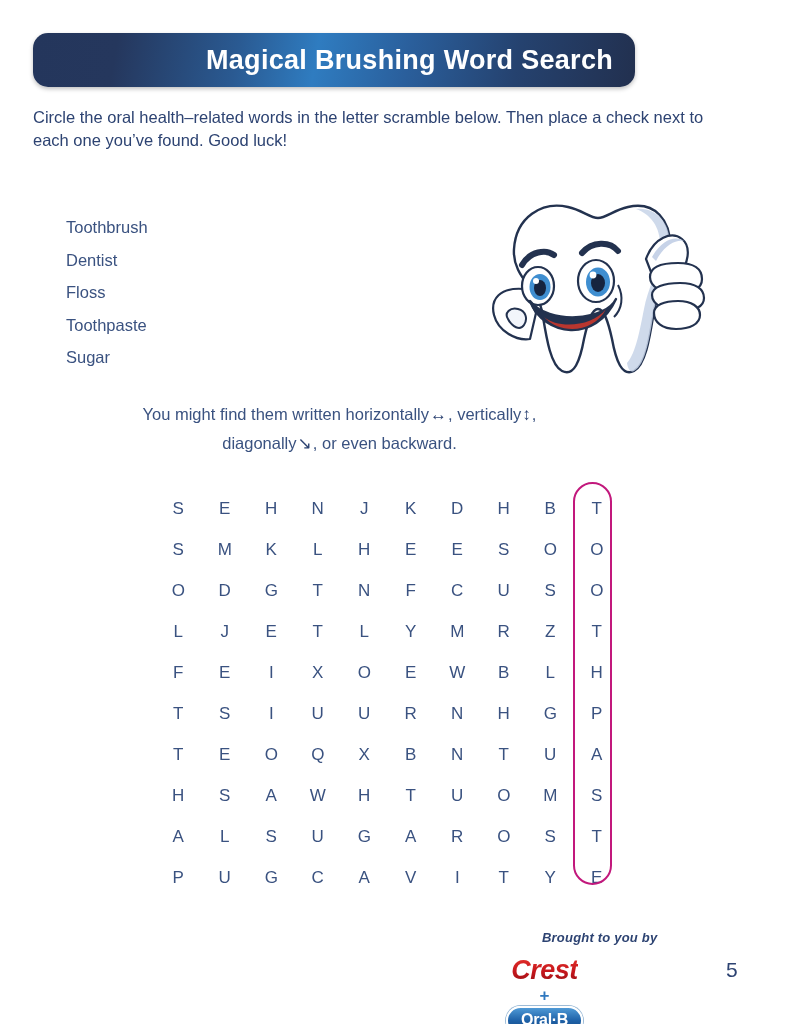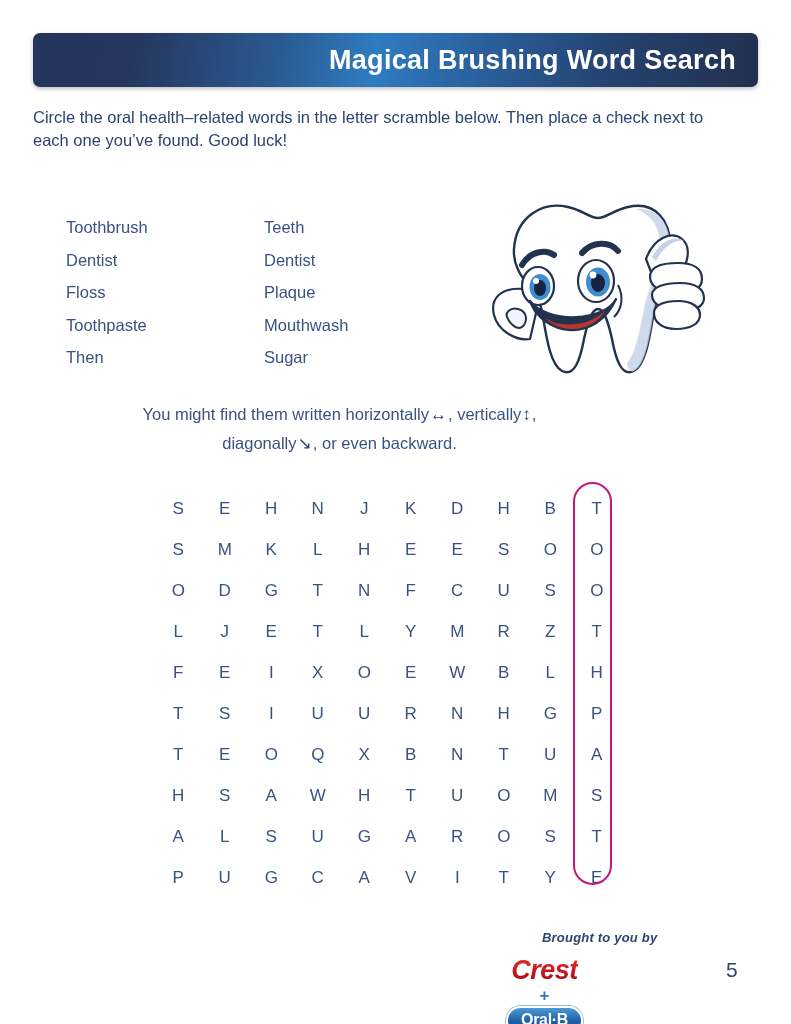--- a/index.html
+++ b/index.html
@@ -13,23 +13,23 @@
     position: relative;
     font-family: "Liberation Sans", sans-serif;
     overflow: hidden;
   }
 
   
   .header-bar {
     position: absolute;
     left: 33px;
     top: 33px;
-    width: 725px;
+    width: 602px;
     height: 54px;
-    border-radius: 7px;
+    border-radius: 15px;
     background: linear-gradient(100deg,
                 #24365c 0%,
                 #25375d 14%,
                 #2a5a92 34%,
                 #2f7cc0 47%,
                 #2a5f9c 62%,
                 #25426f 80%,
                 #22304f 100%);
     box-shadow: 0 2px 4px rgba(0,0,0,0.25);
     display: flex;
@@ -209,27 +209,20 @@
 </div>
 
 <div class="instructions">Circle the oral health–related words in the letter scramble below. Then place a check next to each one you’ve found. Good luck!</div>
 
 <div class="word-list">
   <div class="word-col col-a">
     <div class="word-item">Toothbrush</div>
     <div class="word-item">Dentist</div>
     <div class="word-item">Floss</div>
     <div class="word-item">Toothpaste</div>
-    <div class="word-item">Then</div>
-  </div>
-  <div class="word-col col-b">
-    <div class="word-item">Teeth</div>
-    <div class="word-item">Dentist</div>
-    <div class="word-item">Plaque</div>
-    <div class="word-item">Mouthwash</div>
     <div class="word-item">Sugar</div>
   </div>
 </div>
 
 <div class="mascot">
   <svg viewBox="0 0 222 186" width="222" height="186" xmlns="http://www.w3.org/2000/svg">
 
     <path d="M38 96 C14 94 4 106 8 122 C12 138 30 148 44 146 L50 120 Z" fill="#ffffff" stroke="#23324f" stroke-width="2.2" stroke-linejoin="round"></path>
     <path d="M22 126 C18 120 24 114 32 116 C40 118 42 126 38 132 C34 138 26 134 22 126 Z" fill="#f2f5fb" stroke="#23324f" stroke-width="2"></path>
 

